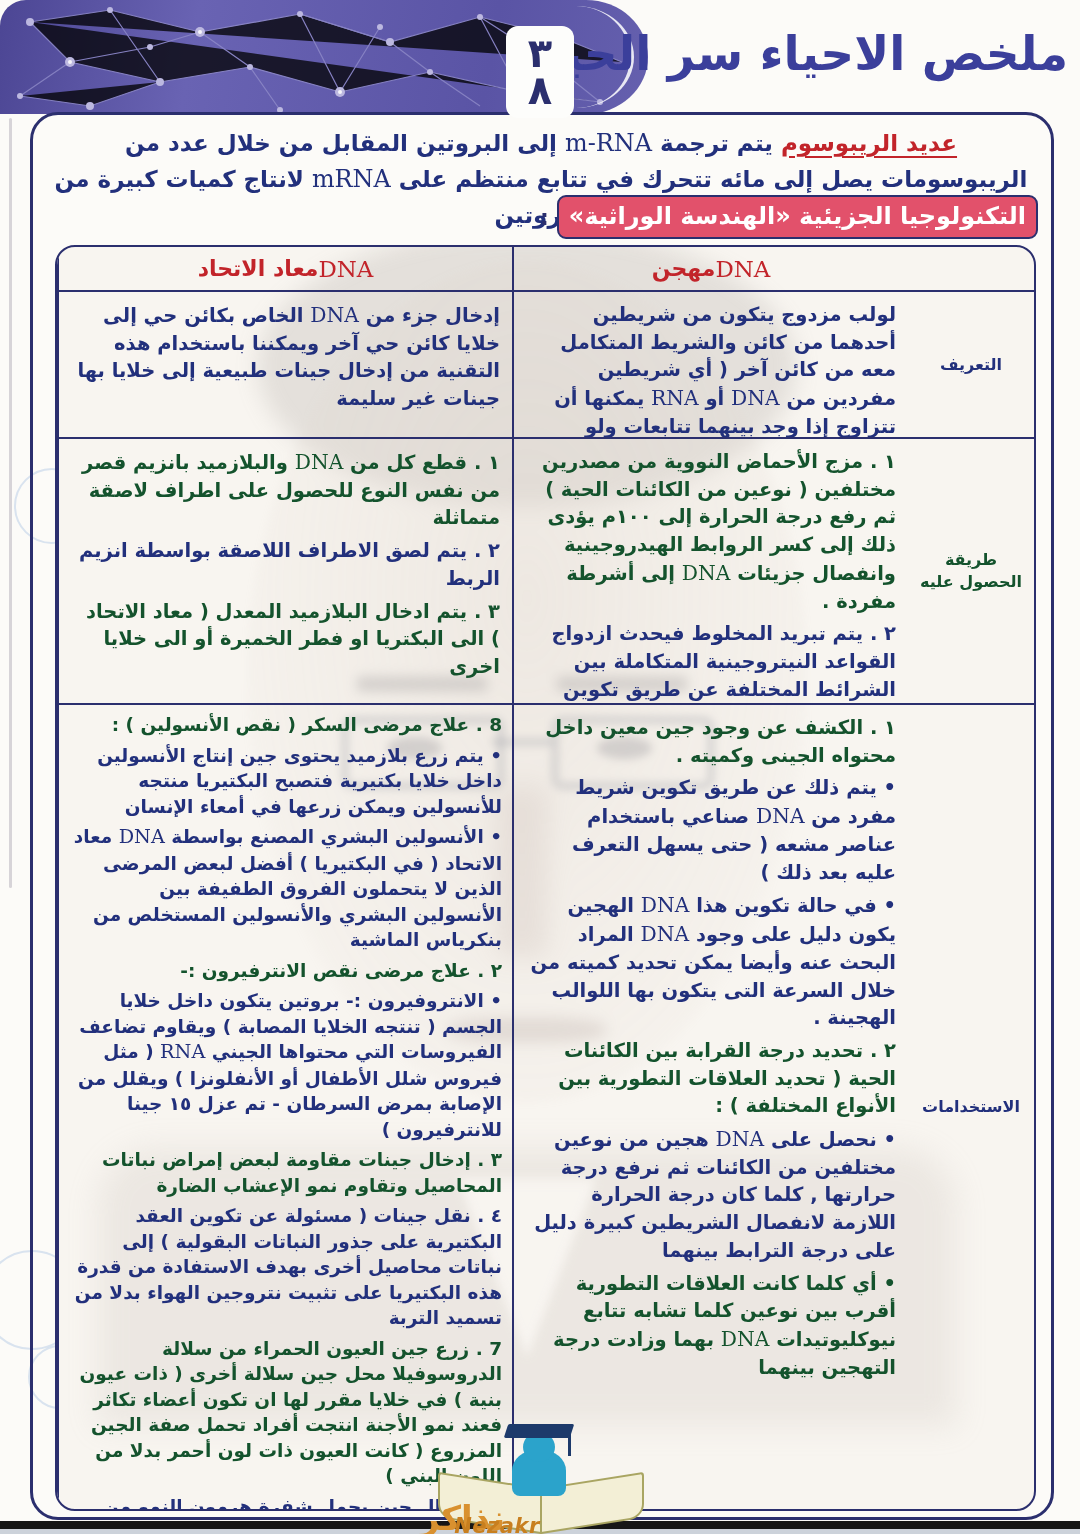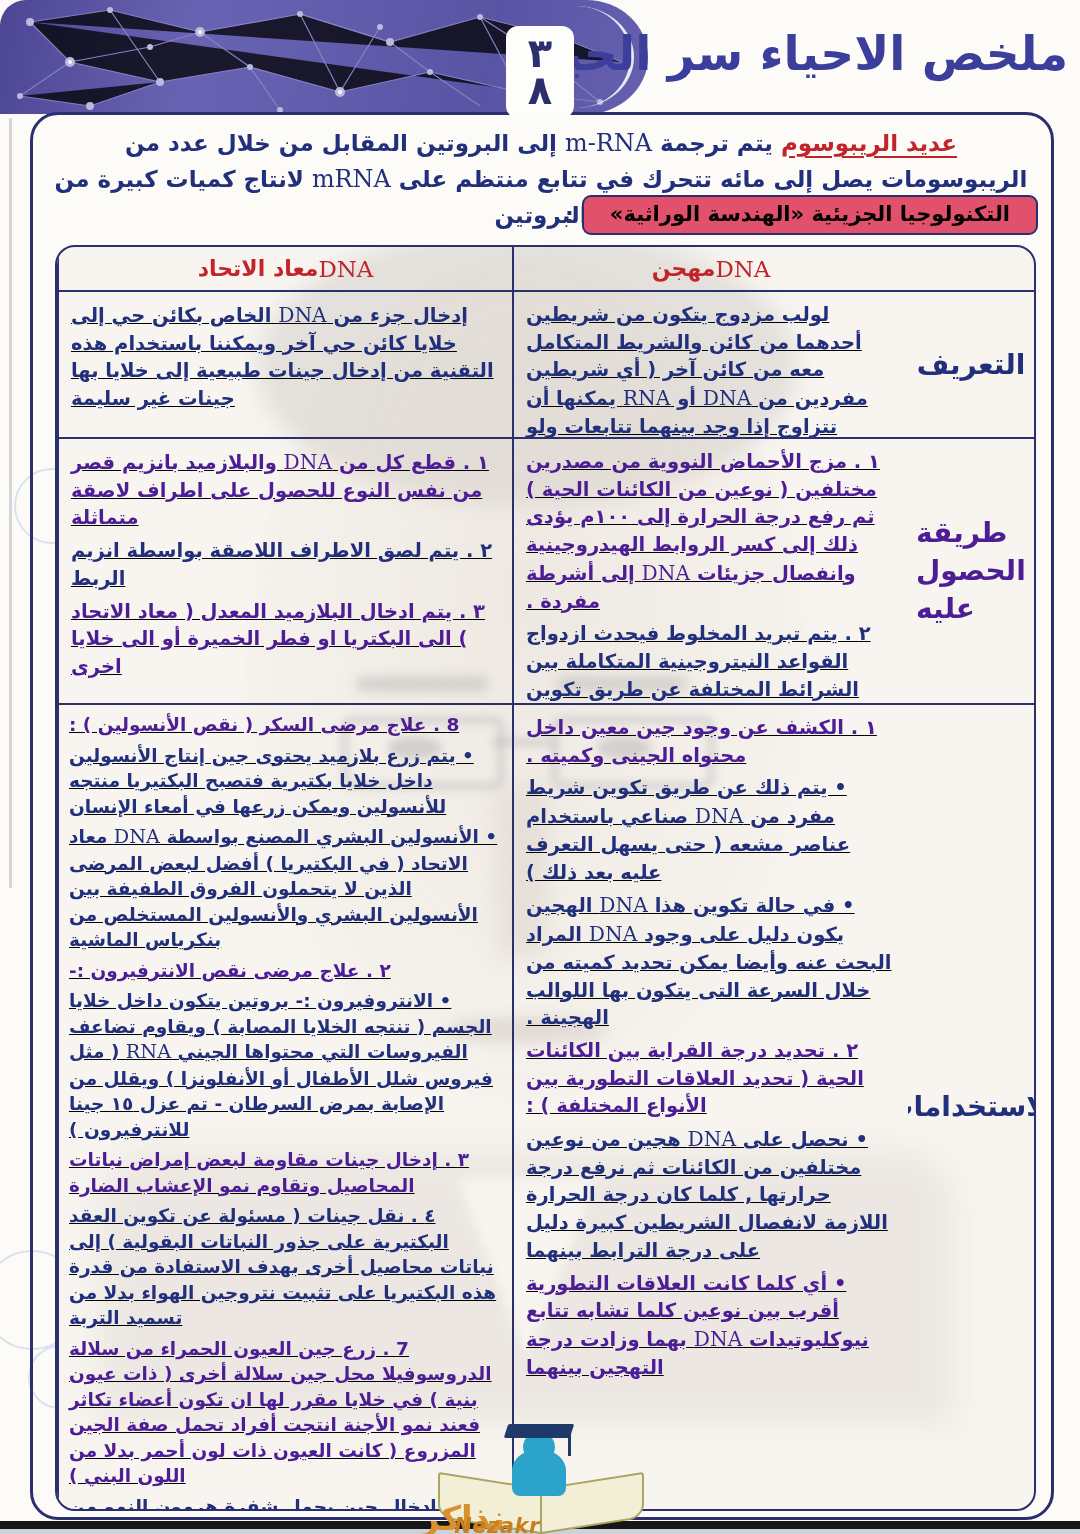--- a/index.html
+++ b/index.html
@@ -19,39 +19,39 @@
   .doc-title{position:absolute;right:12px;top:26px;width:420px;text-align:center;
           color:#3b3f9b;font-size:47px;font-weight:bold;letter-spacing:-1px;white-space:nowrap;}
   .edge-line{position:absolute;left:9px;top:118px;width:3px;height:770px;background:#d7d4d8;border-radius:3px;}
   
   .outer-box{position:absolute;left:30px;top:112px;width:1018px;height:1402px;
           border:3px solid #2b2f6e;border-radius:28px;background:transparent;}
   .intro{position:absolute;left:50px;right:48px;top:126px;text-align:center;
           color:#22307c;font-size:23px;font-weight:bold;line-height:1.5;z-index:2;}
   .intro .lead{color:#c2242a;text-decoration:underline;text-decoration-color:#c2242a;text-underline-offset:5px;}
   .section-row{position:absolute;top:195px;right:42px;display:flex;align-items:center;gap:8px;z-index:4;direction:rtl;}
-  .section-pill{background:#e2516b;border:2.5px solid #2b2f6e;border-radius:9px;color:#000000;
-          font-size:21px;font-weight:bold;padding:5px 26px 7px;white-space:nowrap;}
+  .section-pill{background:#e2516b;border:2.5px solid #2b2f6e;border-radius:9px;color:#ffffff;
+          font-size:24px;font-weight:bold;padding:5px 10px 7px;white-space:nowrap;}
   .section-colon{color:#2b2f6e;font-size:22px;font-weight:bold;}
   
   .table{position:absolute;left:55px;top:245px;width:977px;height:1262px;
           border:2.5px solid #2b2f6e;border-radius:20px;overflow:hidden;background:#f8f5f0;}
   .tbl-grid{position:relative;z-index:2;display:grid;width:100%;height:100%;direction:rtl;
           grid-template-columns:126px 396px 1fr;grid-template-rows:45px 147px 266px 1fr;}
   .cell{overflow:hidden;}
   .bl{border-left:2px solid #2b2f6e;}
   .bb{border-bottom:2px solid #2b2f6e;}
   .hcell{display:flex;align-items:center;justify-content:center;
           font-size:22px;font-weight:bold;color:#c2242a;}
-  .lcell{display:flex;align-items:center;justify-content:center;text-align:left;
-          font-size:28px;font-weight:bold;padding:4px 8px;line-height:1.35;}
-  .ccell{padding:9px 12px;text-align:left;font-size:19.5px;font-weight:bold;line-height:1.42;text-decoration:underline;}
+  .lcell{display:flex;align-items:center;justify-content:center;text-align:center;
+          font-size:16px;font-weight:bold;padding:4px 8px;line-height:1.35;}
+  .ccell{padding:9px 12px;text-align:right;font-size:19.5px;font-weight:bold;line-height:1.42;}
   .ccell.small{font-size:18.5px;line-height:1.38;padding:7px 10px;}
   .item{margin:0 0 5px;}
-  .t-red{color:#4c1d95;}
+  .t-red{color:#14532d;}
   .t-blue{color:#22307c;}
   .latin{font-family:"DejaVu Serif",serif;font-weight:normal;font-size:1.04em;}
   
   .face-wm{position:absolute;inset:0;z-index:1;pointer-events:none;opacity:.5;filter:blur(4px);}
   .face-wm div{position:absolute;}
   .wm-head{left:190px;top:15px;width:560px;height:840px;border-radius:50%;
           background:radial-gradient(ellipse at 50% 40%,rgba(199,183,171,.40),rgba(199,183,171,.12) 70%,transparent 75%);}
   .wm-hair{left:200px;top:-20px;width:540px;height:280px;border-radius:50%;background:rgba(148,139,134,.40);filter:blur(10px);}
   .wm-brow1{left:300px;top:430px;width:130px;height:14px;background:rgba(95,90,95,.45);filter:blur(4px);}
   .wm-brow2{left:500px;top:430px;width:130px;height:14px;background:rgba(95,90,95,.45);filter:blur(4px);}

